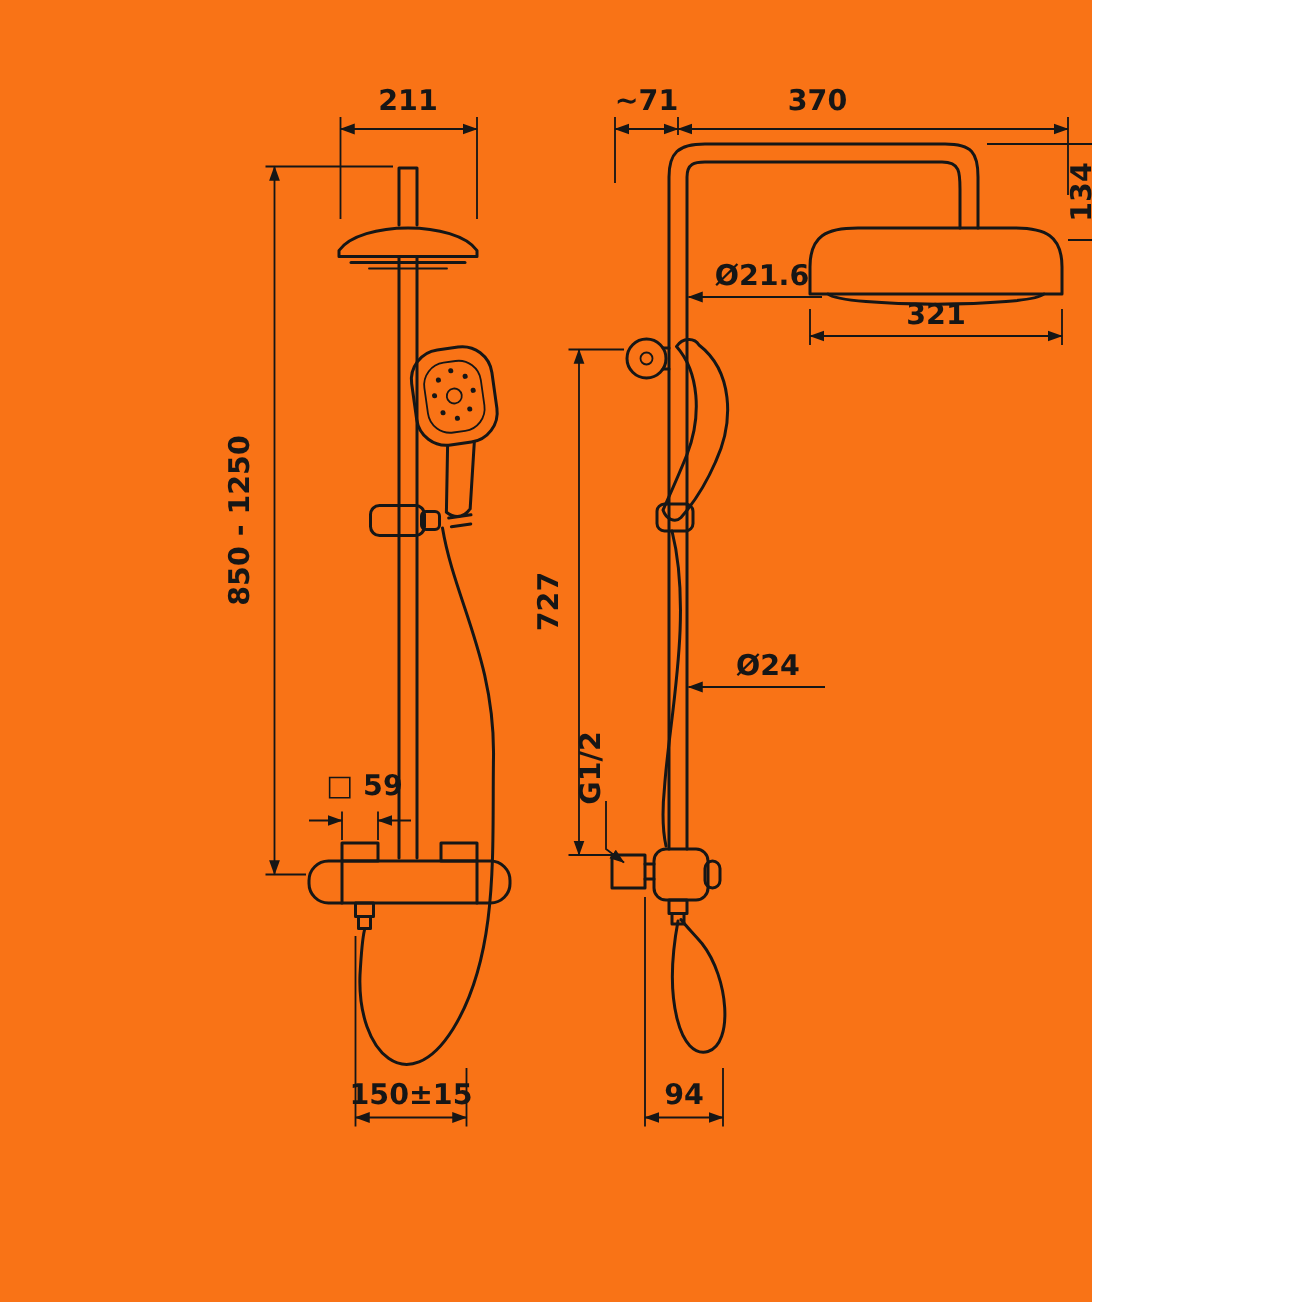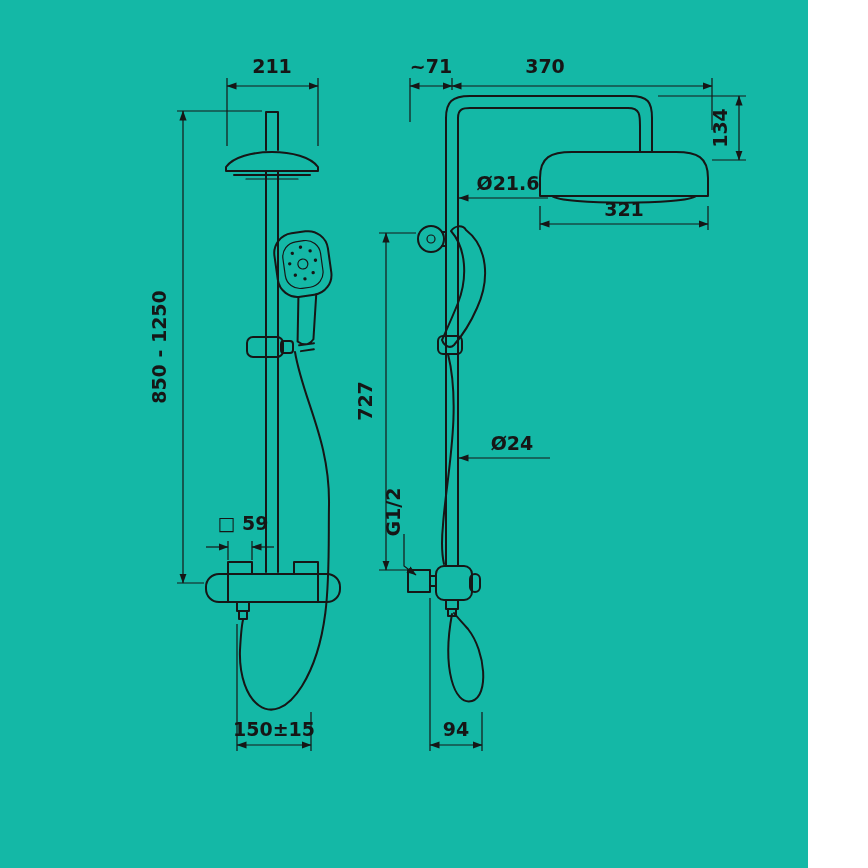--- a/index.html
+++ b/index.html
@@ -1,16 +1,16 @@
 <!DOCTYPE html>
 <html><head>
 <meta charset="utf-8">
 <style>
   html,body{margin:0;padding:0;background:#ffffff}
-  .stage{position:relative;width:808px;height:868px;background:#14b8a6;overflow:hidden}
+  .stage{position:relative;width:728px;height:868px;background:#f97316;overflow:hidden}
   svg{display:block}
   .obj{fill:none;stroke:#161616;stroke-width:2;stroke-linecap:round;stroke-linejoin:round}
   .thin{stroke-width:1.2}
   .dim{fill:none;stroke:#161616;stroke-width:1.2}
   .dot{fill:#161616;stroke:none}
   .dimtxt{font-family:"DejaVu Sans","Liberation Sans",sans-serif;font-size:19px;font-weight:700;fill:#161616;text-anchor:middle}
 </style>
 </head>
 <body>
 

